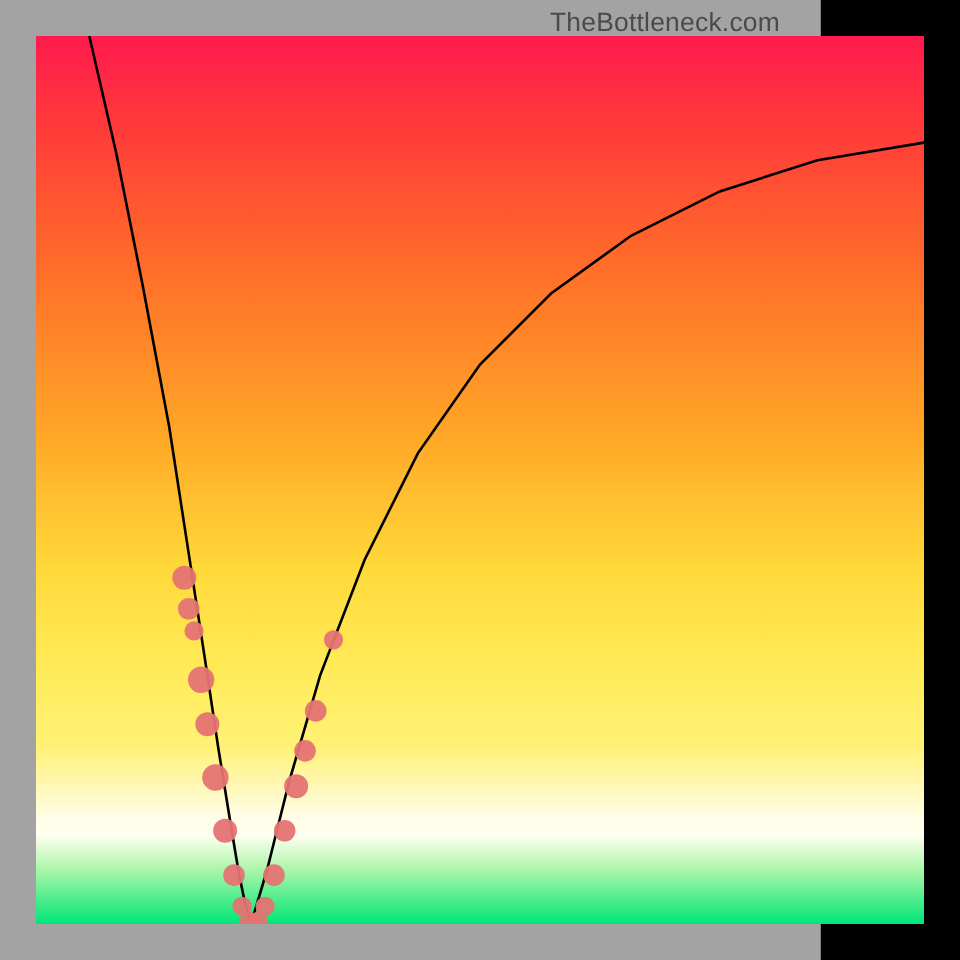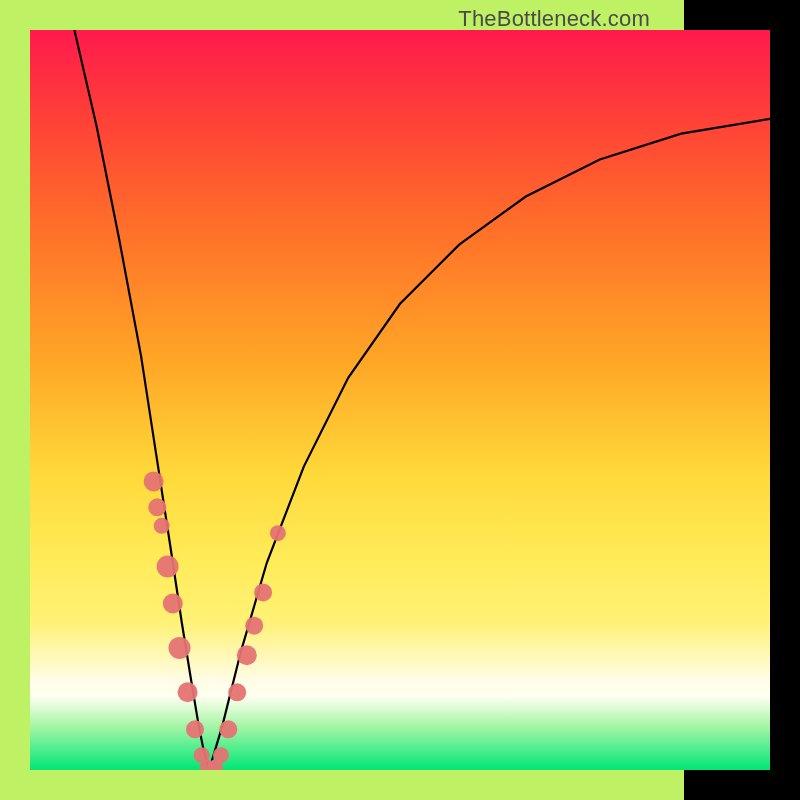--- a/index.html
+++ b/index.html
@@ -1,21 +1,21 @@
 <!DOCTYPE html>
 <html><head>
 <meta charset="utf-8">
 <style>
   * { margin: 0; padding: 0; box-sizing: border-box; }
   html, body { width: 800px; height: 800px; overflow: hidden; background: #000; }
   .frame {
     position: relative;
     width: 684px;
     height: 800px;
-    background: #bef264;
+    background: #a3a3a3;
   }
   .plot-area {
     position: absolute;
     left: 30px;
     top: 30px;
     width: 740px;
     height: 740px;
     background: linear-gradient(to bottom,
       #ff1a4d 0%,
       #ff3a3a 10%,

